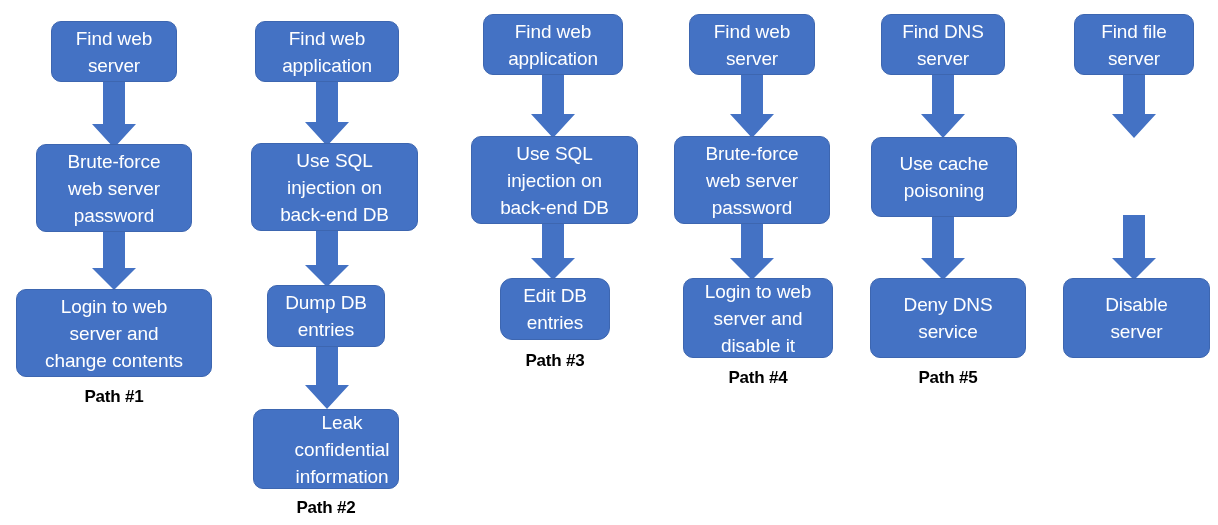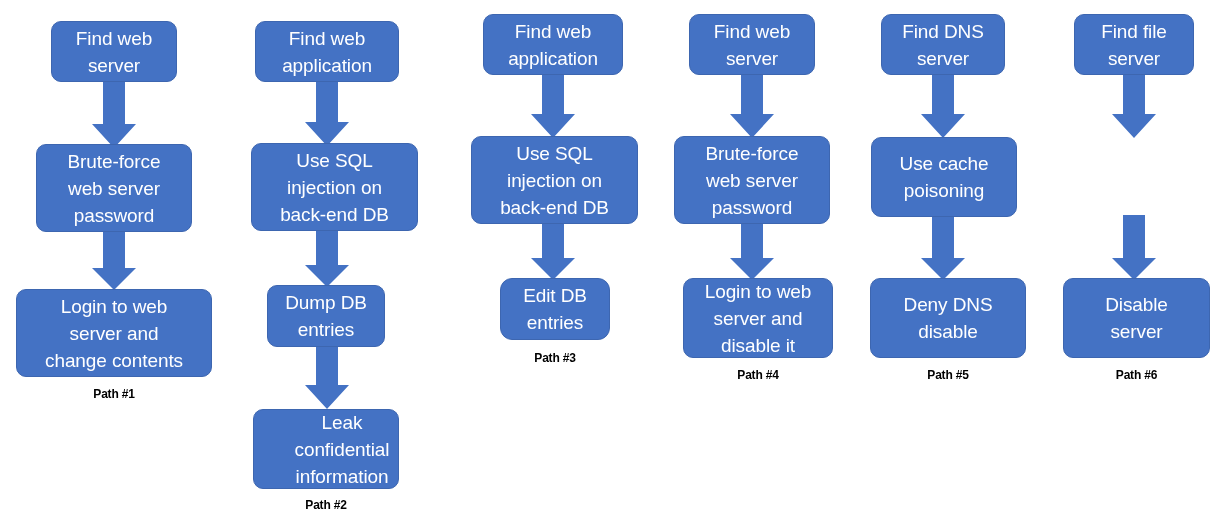--- a/index.html
+++ b/index.html
@@ -38,21 +38,21 @@
     white-space: pre-line;
   }
   .arrow {
     position: absolute;
     z-index: 1;
   }
   .arrow svg { display: block; }
   .path-caption {
     position: absolute;
     text-align: center;
-    font-size: 12px;
+    font-size: 17px;
     font-weight: bold;
     color: #000000;
     letter-spacing: -0.2px;
     z-index: 3;
   }
 </style>
 </head>
 <body>
 
 <div id="canvas">
@@ -193,21 +193,21 @@
 poisoning</span>
   </div>
   <div class="arrow" style="left:921px; top:215px; width:44px; height:67px;">
     <svg width="44" height="67" viewBox="0 0 44 67">
         <polygon points="11,0 33,0 33,43 44,43 22,65 0,43 11,43" fill="#4472C4"></polygon>
       </svg>
   </div>
 
   <div class="node" style="left:870px; top:278px; width:156px; height:80px;">
     <span class="node-label">Deny DNS
-disable</span>
+service</span>
   </div>
   <div class="path-caption" style="left:870px; top:368px; width:156px;">Path #5</div>
 
   <div class="node" style="left:1074px; top:14px; width:120px; height:61px;">
     <span class="node-label">Find file
 server</span>
   </div>
   <div class="arrow" style="left:1112px; top:73px; width:44px; height:67px;">
     <svg width="44" height="67" viewBox="0 0 44 67">
         <polygon points="11,0 33,0 33,41 44,41 22,65 0,41 11,41" fill="#4472C4"></polygon>
@@ -217,15 +217,14 @@
   <div class="arrow" style="left:1112px; top:215px; width:44px; height:67px;">
     <svg width="44" height="67" viewBox="0 0 44 67">
         <polygon points="11,0 33,0 33,43 44,43 22,65 0,43 11,43" fill="#4472C4"></polygon>
       </svg>
   </div>
 
   <div class="node" style="left:1063px; top:278px; width:147px; height:80px;">
     <span class="node-label">Disable
 server</span>
   </div>
-  <div class="path-caption" style="left:1063px; top:368px; width:147px;">Path #6</div>
 
 </div>
 
 </body></html>

